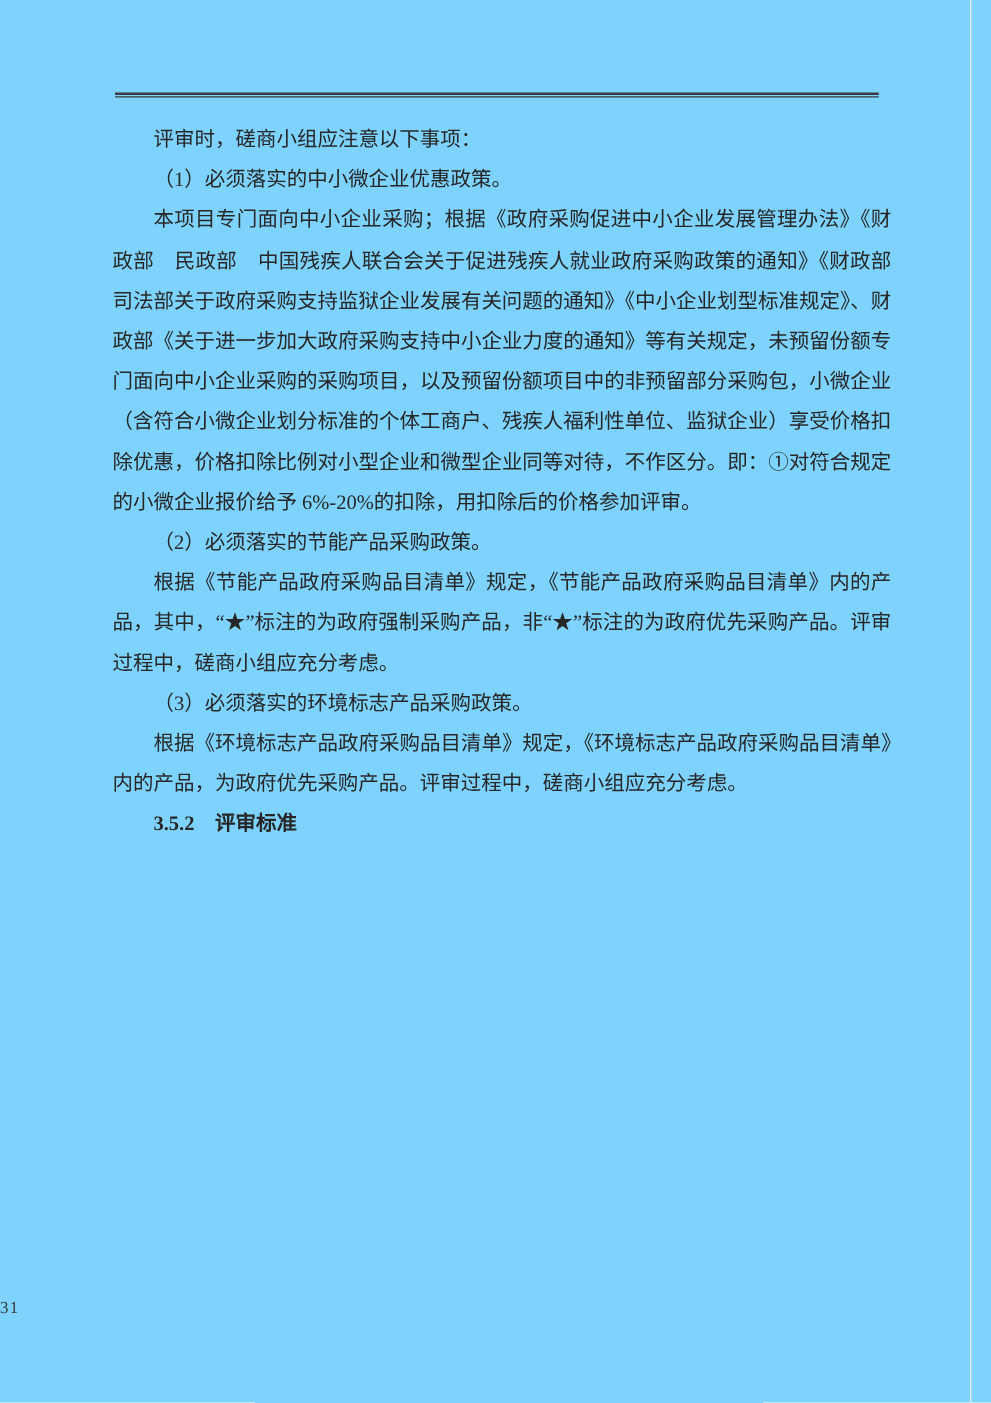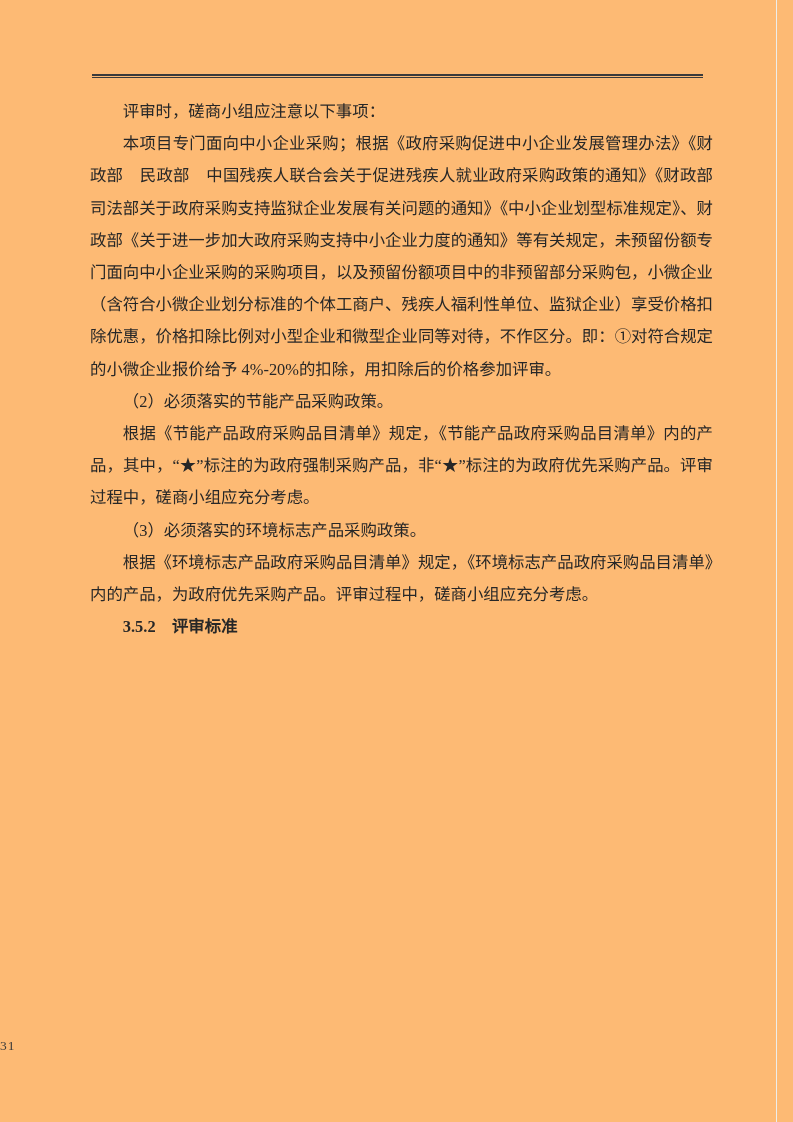--- a/index.html
+++ b/index.html
@@ -6,21 +6,21 @@
     margin: 0;
     padding: 0;
     width: 793px;
     height: 1122px;
     background: #fcfcfa;
   }
   .page {
     position: relative;
     width: 793px;
     height: 1122px;
-    background: #fdba74;
+    background: #7dd3fc;
     overflow: hidden;
     font-family: "Liberation Serif", "DejaVu Serif", serif;
   }
   .header-rule {
     position: absolute;
     left: 92px;
     top: 74px;
     width: 611px;
     height: 1px;
     border-top: 2px solid #3b3b3b;
@@ -67,21 +67,22 @@
 </style>
 </head>
 <body>
 
 <div class="page">
 
   <div class="header-rule"></div>
 
   <div class="content">
     <p>评审时，磋商小组应注意以下事项：</p>
-    <p>本项目专门面向中小企业采购；根据《政府采购促进中小企业发展管理办法》《财政部　民政部　中国残疾人联合会关于促进残疾人就业政府采购政策的通知》《财政部　司法部关于政府采购支持监狱企业发展有关问题的通知》《中小企业划型标准规定》、财政部《关于进一步加大政府采购支持中小企业力度的通知》等有关规定，未预留份额专门面向中小企业采购的采购项目，以及预留份额项目中的非预留部分采购包，小微企业（含符合小微企业划分标准的个体工商户、残疾人福利性单位、监狱企业）享受价格扣除优惠，价格扣除比例对小型企业和微型企业同等对待，不作区分。即：①对符合规定的小微企业报价给予 4%-20%的扣除，用扣除后的价格参加评审。</p>
+    <p>（1）必须落实的中小微企业优惠政策。</p>
+    <p>本项目专门面向中小企业采购；根据《政府采购促进中小企业发展管理办法》《财政部　民政部　中国残疾人联合会关于促进残疾人就业政府采购政策的通知》《财政部　司法部关于政府采购支持监狱企业发展有关问题的通知》《中小企业划型标准规定》、财政部《关于进一步加大政府采购支持中小企业力度的通知》等有关规定，未预留份额专门面向中小企业采购的采购项目，以及预留份额项目中的非预留部分采购包，小微企业（含符合小微企业划分标准的个体工商户、残疾人福利性单位、监狱企业）享受价格扣除优惠，价格扣除比例对小型企业和微型企业同等对待，不作区分。即：①对符合规定的小微企业报价给予 6%-20%的扣除，用扣除后的价格参加评审。</p>
     <p>（2）必须落实的节能产品采购政策。</p>
     <p>根据《节能产品政府采购品目清单》规定，《节能产品政府采购品目清单》内的产品，其中，“★”标注的为政府强制采购产品，非“★”标注的为政府优先采购产品。评审过程中，磋商小组应充分考虑。</p>
     <p>（3）必须落实的环境标志产品采购政策。</p>
     <p>根据《环境标志产品政府采购品目清单》规定，《环境标志产品政府采购品目清单》内的产品，为政府优先采购产品。评审过程中，磋商小组应充分考虑。</p>
     <p class="heading">3.5.2　评审标准</p>
   </div>
 
   <div class="scan-edge"></div>
 
   <div class="page-number">31</div>

